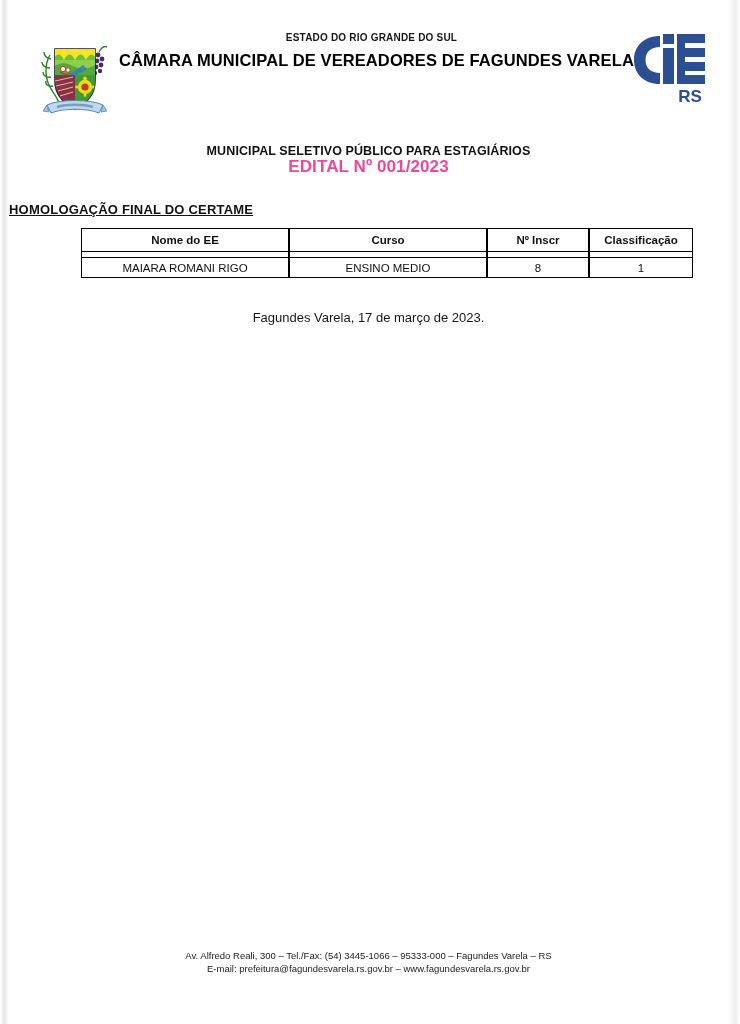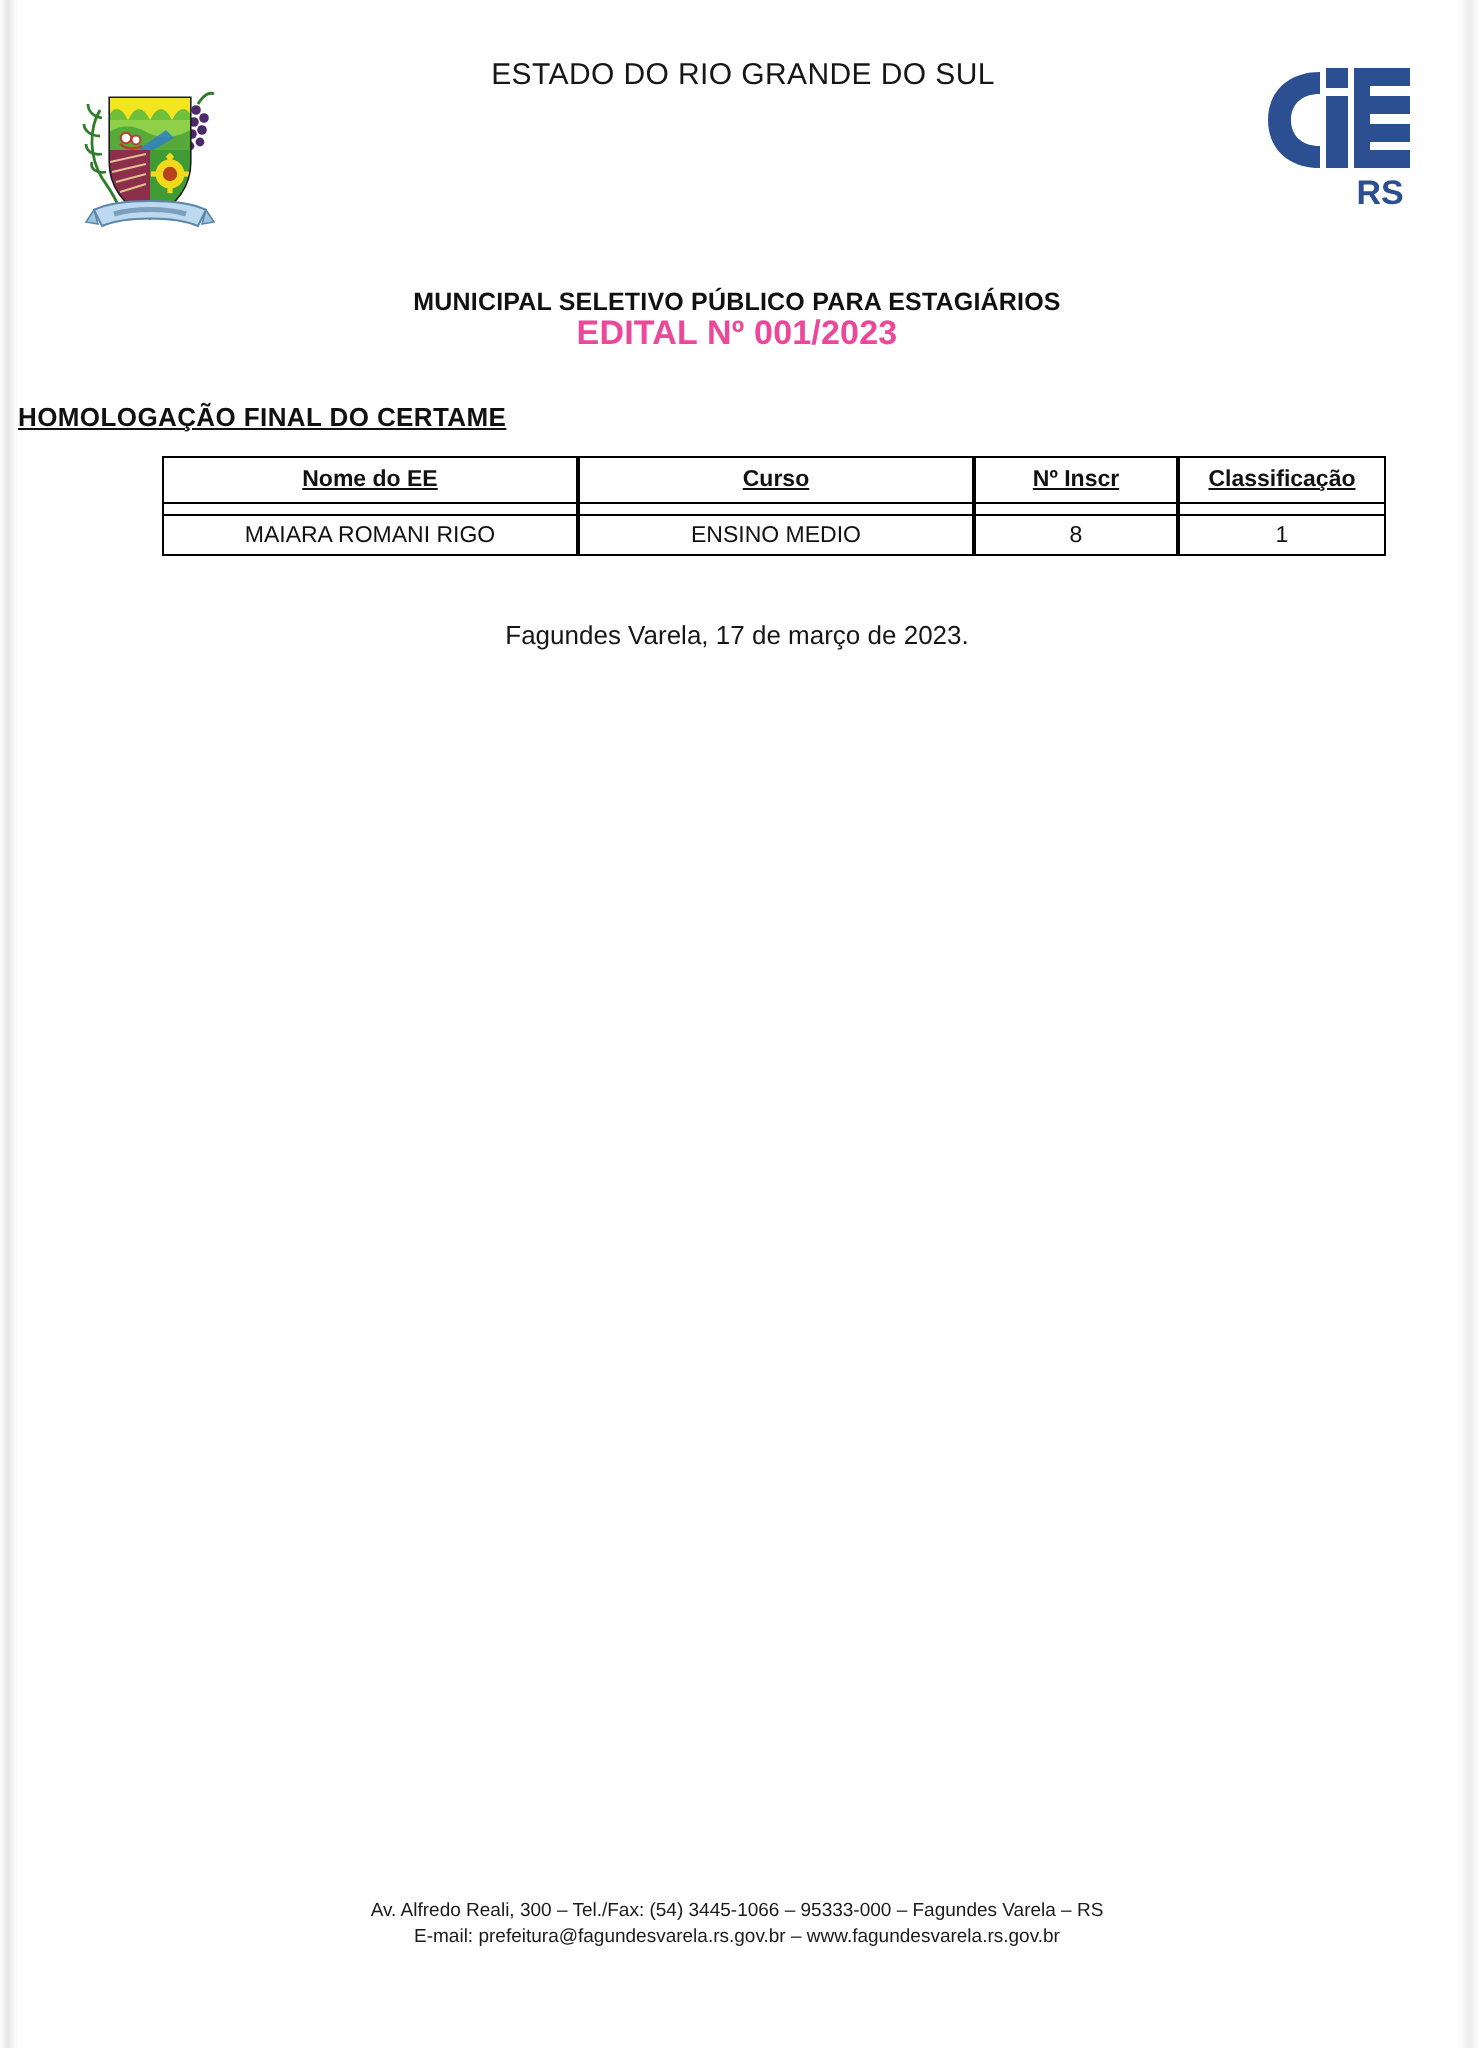--- a/index.html
+++ b/index.html
@@ -56,25 +56,26 @@
     left: 621px; top: 2px;
     width: 80px; height: 84px;
   }
   .header-titles {
     position: absolute;
     left: 110px; top: 6px;
     width: 505px;
     text-align: center;
   }
   .line-estado {
-    font-size: 15px;
+    font-size: 10px;
     letter-spacing: .2px;
     color: #161616;
     line-height: 20px;
     white-space: nowrap;
+    font-weight: bold;
   }
   .line-camara {
     font-size: 16.5px;
     font-weight: bold;
     letter-spacing: .1px;
     color: #000000;
     line-height: 22px;
     white-space: nowrap;
     margin-top: 1px;
   }
@@ -135,21 +136,20 @@
     background: #ffffff;
   }
   table.result tr.header-row td {
     height: 22px;
     font-size: 11.5px;
     font-weight: bold;
     border-bottom-width: 1px;
     padding: 0 2px;
   }
   table.result tr.header-row td span {
-    text-decoration: underline;
   }
   table.result tr.spacer-row td {
     height: 5px;
     border-top: none;
     border-bottom: 1px solid #000000;
     padding: 0;
     font-size: 0;
     line-height: 0;
   }
   table.result tr.data-row td {
@@ -268,20 +268,21 @@
 
           <path d="M8 80 C20 74 52 74 64 80 L60 88 C48 83 24 83 12 88 Z" fill="#bcd9ef" stroke="#5d86a8" stroke-width="1"></path>
           <path d="M18 82 C28 79 44 79 54 82" stroke="#49708f" stroke-width="2.6" fill="none" opacity="0.55"></path>
           <path d="M8 80 L4 86 L10 87 Z" fill="#9dc4e0" stroke="#5d86a8" stroke-width="0.8"></path>
           <path d="M64 80 L68 86 L62 87 Z" fill="#9dc4e0" stroke="#5d86a8" stroke-width="0.8"></path>
         </svg>
       </div>
 
       <div class="header-titles">
         <div class="line-estado">ESTADO DO RIO GRANDE DO SUL</div>
+        <div class="line-camara">CÂMARA MUNICIPAL DE VEREADORES DE FAGUNDES VARELA</div>
       </div>
 
       <div class="ciee">
         <svg viewBox="0 0 80 84" width="80" height="84" xmlns="http://www.w3.org/2000/svg">
           <g fill="#2b4f91">
 
             <path d="M30 12 C14 12 4 22 4 36 C4 50 14 60 30 60 L30 49
                      C21 49 15.5 44 15.5 36 C15.5 28 21 23 30 23 Z"></path>
 
             <rect x="33" y="24" width="11" height="36"></rect>

